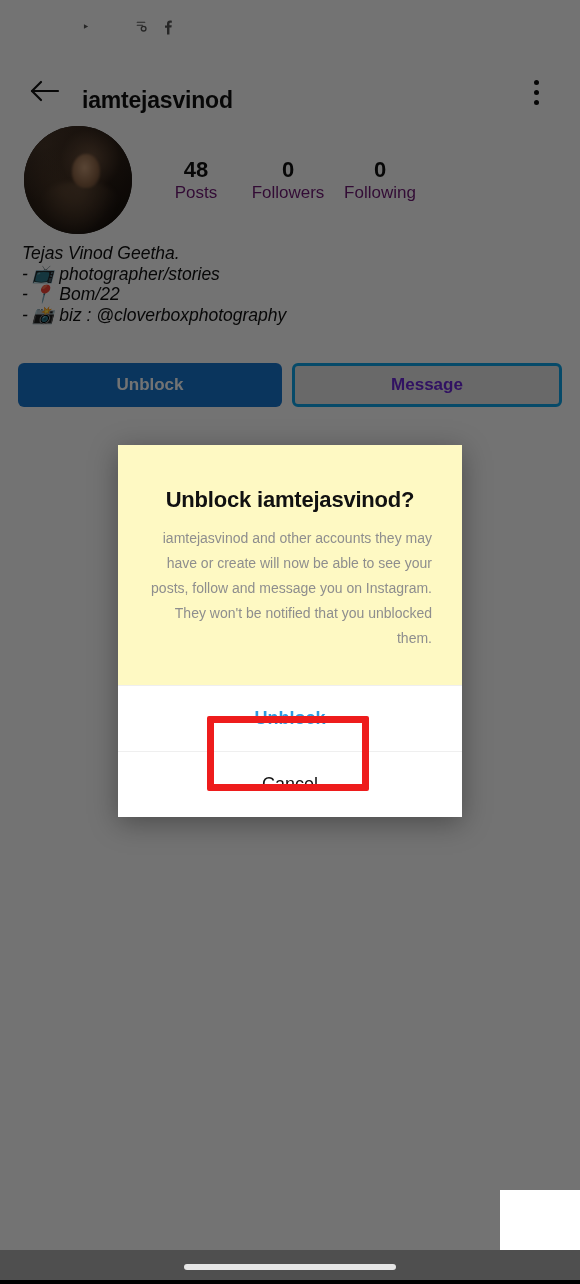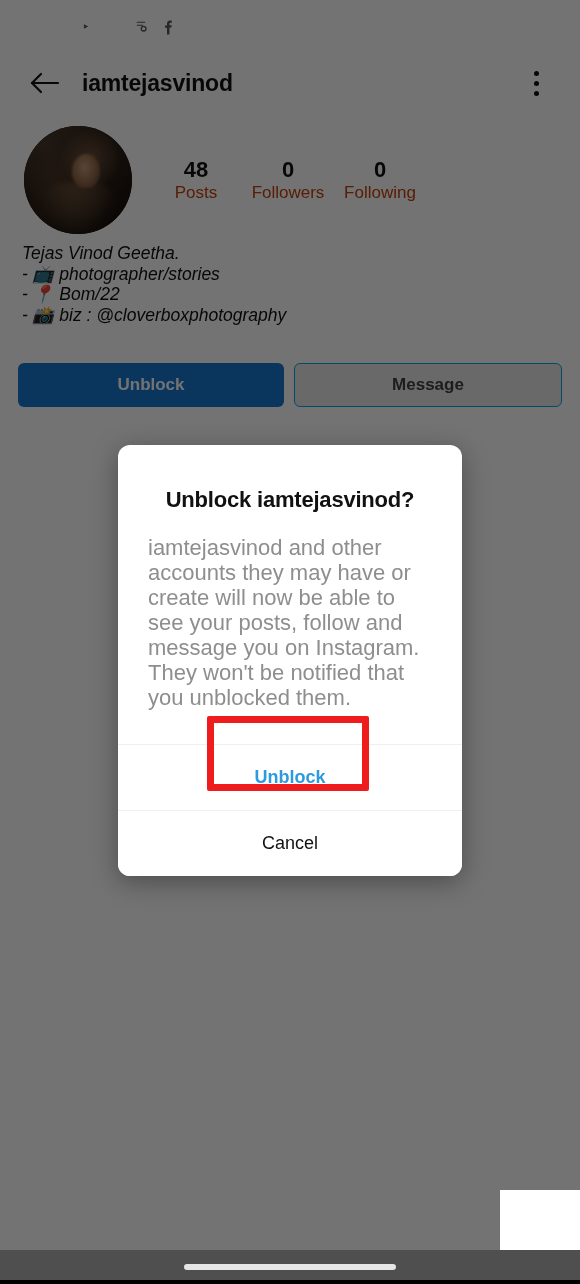--- a/index.html
+++ b/index.html
@@ -42,21 +42,21 @@
   .sb-right { display:flex; align-items:center; gap:8px; }
   .sb-time { font-size:20px; font-weight:600; letter-spacing:.2px; }
   .sb-ico { display:inline-flex; align-items:center; justify-content:center; }
   .sb-ico svg { display:block; }
   .sb-batt-pct { font-size:19px; font-weight:600; margin-left:1px; }
   .dot-ico { width:6px; height:6px; border-radius:50%; background:#fff; display:inline-block; }
 
   
   #appbar {
     position:absolute; top:52px; left:0; right:0; height:62px;
-    display:flex; align-items:center;
+    display:flex; align-items:flex-end;
     padding:0 22px;
     z-index:10;
   }
   #back-arrow { width:46px; height:46px; display:flex; align-items:center; justify-content:center; }
   #header-title {
     font-size:23px; font-weight:700; color:#111;
     margin-left:14px; letter-spacing:-.2px;
   }
   #overflow-menu {
     margin-left:auto; width:44px; height:44px;
@@ -98,21 +98,21 @@
     background:radial-gradient(ellipse at 50% 10%, rgba(120,92,68,.55) 0%, rgba(30,21,15,0) 72%);
     filter:blur(2px);
   }
   #stats {
     flex:1 1 auto;
     display:flex; align-items:center; justify-content:flex-start;
     padding-left:18px;
   }
   .stat { text-align:center; min-width:92px; }
   .stat-num { font-size:22px; font-weight:700; color:#111; line-height:1.15; }
-  .stat-lbl { font-size:17px; color:#c2410c; }
+  .stat-lbl { font-size:17px; color:#701a75; }
 
   
   #bio {
     position:absolute; top:243px; left:22px; right:22px;
     z-index:10;
     font-size:17.5px; line-height:20.6px; color:#111;font-style:italic;
   }
   #bio .bio-line { white-space:nowrap; }
 
   
@@ -122,43 +122,43 @@
     z-index:10;
   }
   .act-btn {
     flex:1 1 0;
     height:44px;
     border-radius:6px;
     display:flex; align-items:center; justify-content:center;
     font-size:17px; font-weight:600;
   }
   #btn-unblock { background:#1877cf; color:#fff; }
-  #btn-message { background:#e9e9e9; color:#404040; border:1px solid #0ea5e9; }
+  #btn-message { background:#e9e9e9; color:#6d28d9; border:3px solid #0ea5e9; }
 
   
   #dialog {
     position:absolute;
     left:118px; top:445px;
     width:344px;
-    background:#ffffff;
-    border-radius:12px;
+    background:#fef9c3;
+    border-radius:0;
     z-index:60;
     box-shadow:0 6px 26px rgba(0,0,0,0.34);
     overflow:hidden;
   }
   #dlg-body { padding:42px 30px 34px; }
   #dlg-title {
     font-size:22px; font-weight:700; color:#111;
     text-align:center; letter-spacing:-.2px;
   }
   #dlg-msg {
-    margin-top:22px;
-    font-size:22px; line-height:25px;
+    margin-top:13px;
+    font-size:14px; line-height:25px;
     color:#8e8e8e;
-    text-align:left;
+    text-align:right;
   }
   .dlg-btn {
     height:66px;
     display:flex; align-items:center; justify-content:center;
     font-size:18px;
     border-top:1px solid #efefef;
     background:#fff;
   }
   #dlg-unblock { color:#2c9ae0; font-weight:700; }
   #dlg-cancel { color:#111; font-weight:400; }

